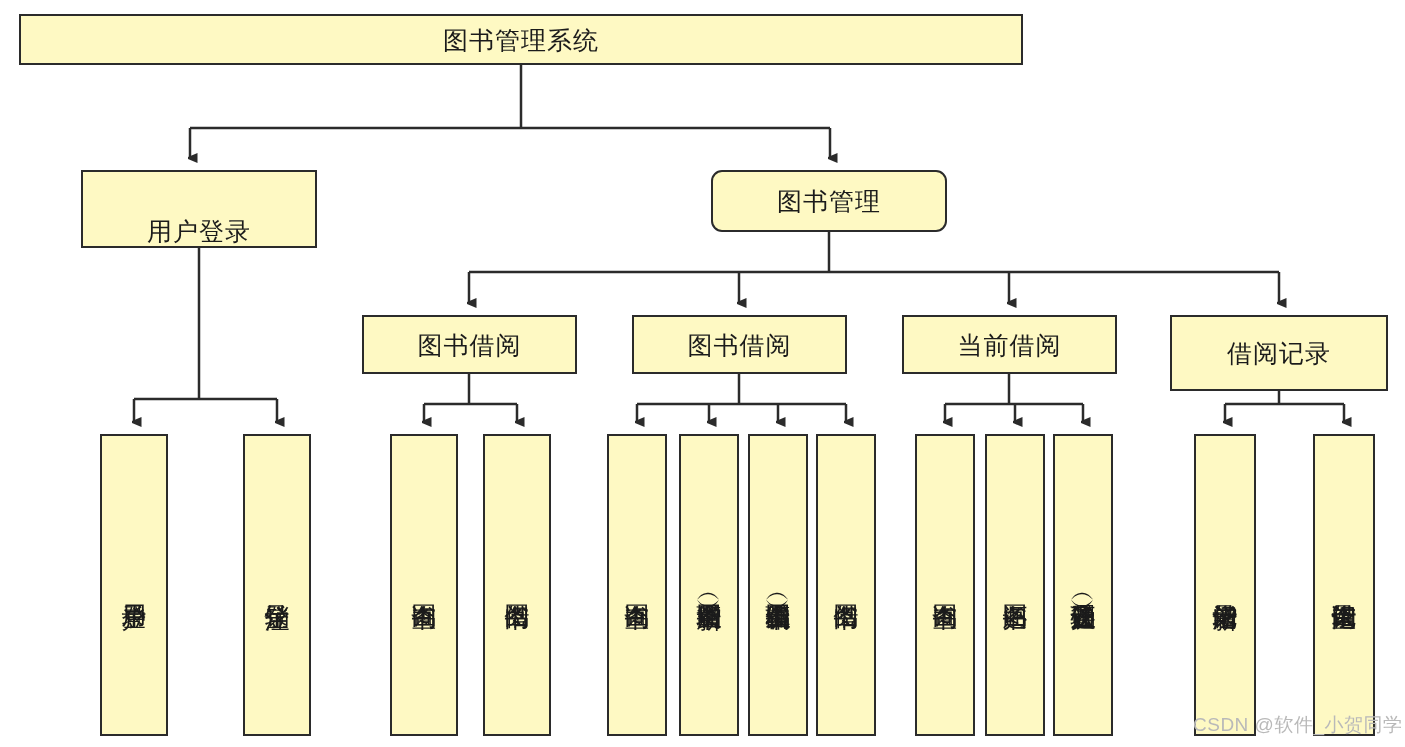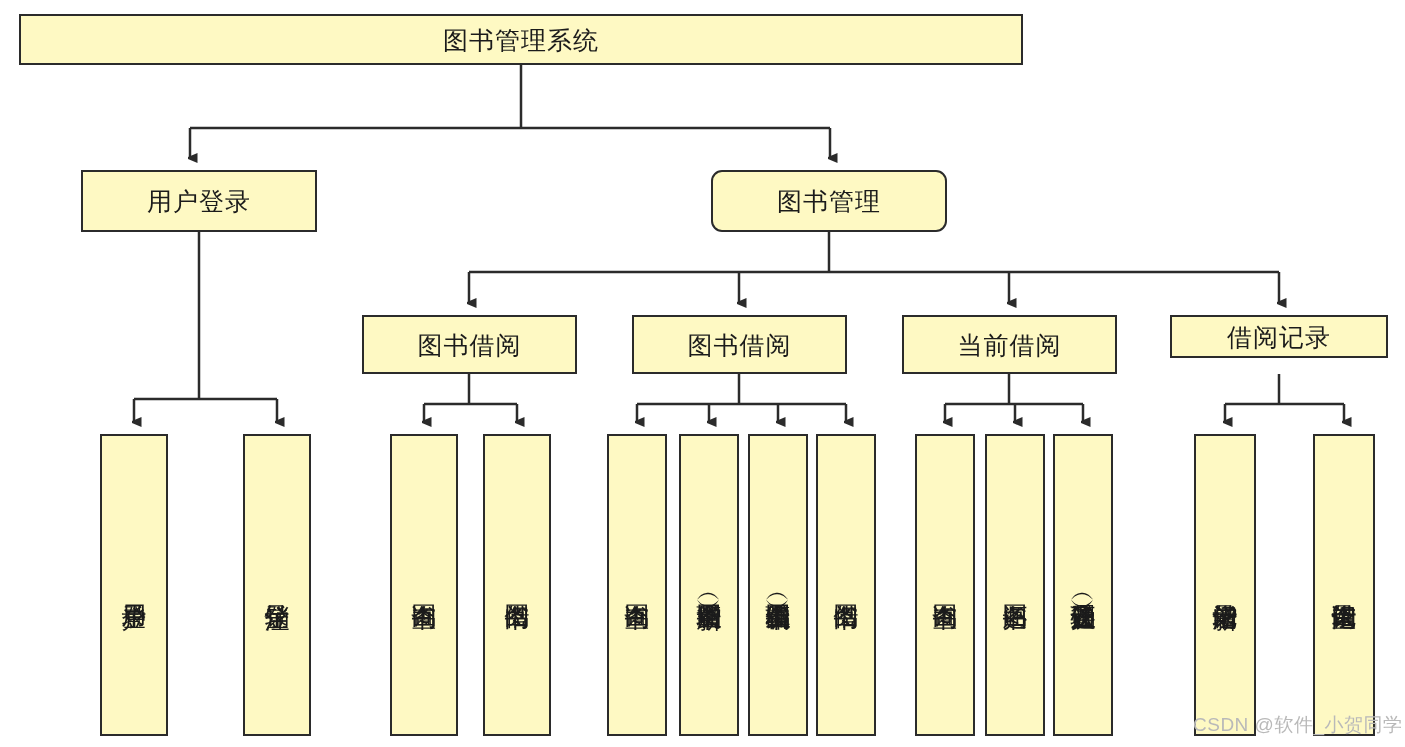--- a/index.html
+++ b/index.html
@@ -115,37 +115,37 @@
       <path d="M1225,404 L1344,404"></path>
       <path d="M1225,404 L1225,422" marker-end="url(#arrow)"></path>
       <path d="M1344,404 L1344,422" marker-end="url(#arrow)"></path>
     </g>
   </svg>
 
   <div class="node horiz" style="left:19px;top:14px;width:1004px;height:51px;">
     <span>图书管理系统</span>
   </div>
 
-  <div class="node horiz" style="left:81px;top:170px;width:236px;height:62px;">
+  <div class="node horiz" style="left:81px;top:170px;width:236px;height:78px;align-items:flex-end;">
     <span>用户登录</span>
   </div>
   <div class="node horiz" style="left:711px;top:170px;width:236px;height:62px;border-radius:11px;">
     <span>图书管理</span>
   </div>
 
   <div class="node horiz" style="left:362px;top:315px;width:215px;height:59px;">
     <span>图书借阅</span>
   </div>
   <div class="node horiz" style="left:632px;top:315px;width:215px;height:59px;">
     <span>图书借阅</span>
   </div>
   <div class="node horiz" style="left:902px;top:315px;width:215px;height:59px;">
     <span>当前借阅</span>
   </div>
-  <div class="node horiz" style="left:1170px;top:315px;width:218px;height:43px;text-align:right;">
+  <div class="node horiz" style="left:1170px;top:315px;width:218px;height:76px;text-align:right;">
     <span>借阅记录</span>
   </div>
 
   <div class="node vert" style="left:100px;top:434px;width:68px;height:302px;">
     <span class="vtext">用户登录</span>
   </div>
   <div class="node vert" style="left:243px;top:434px;width:68px;height:302px;">
     <span class="vtext">注销登录</span>
   </div>
 

